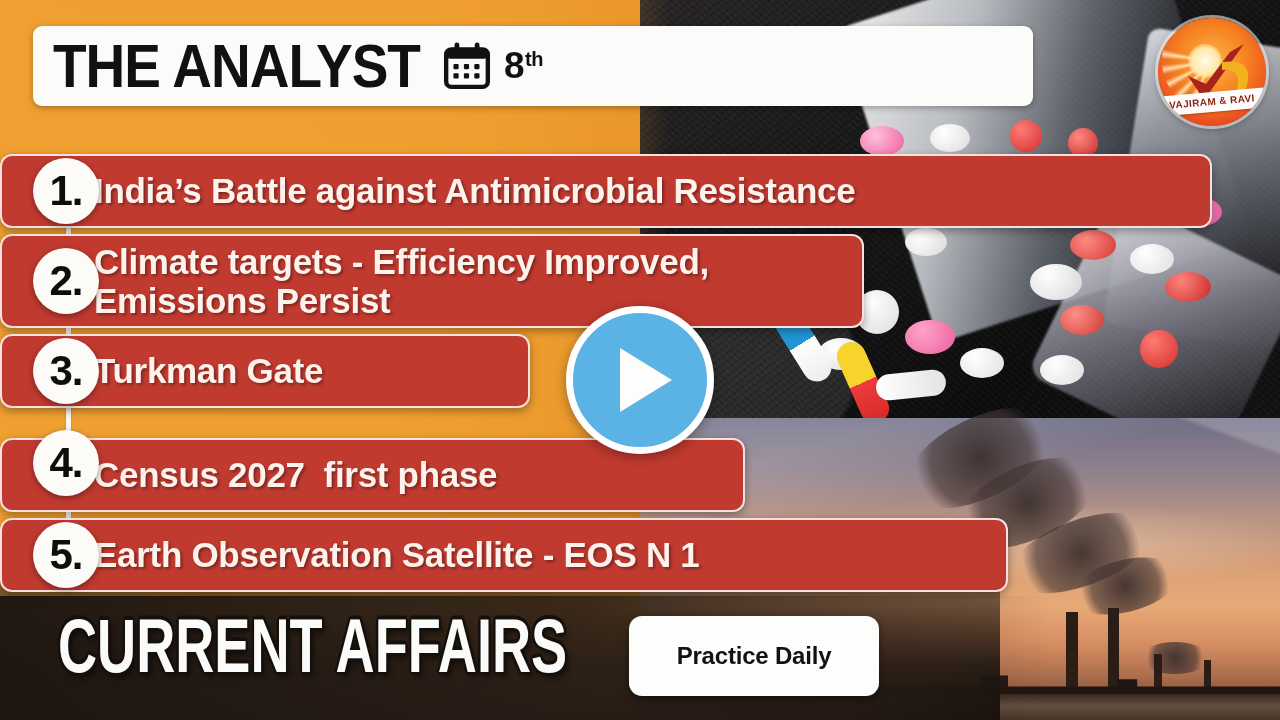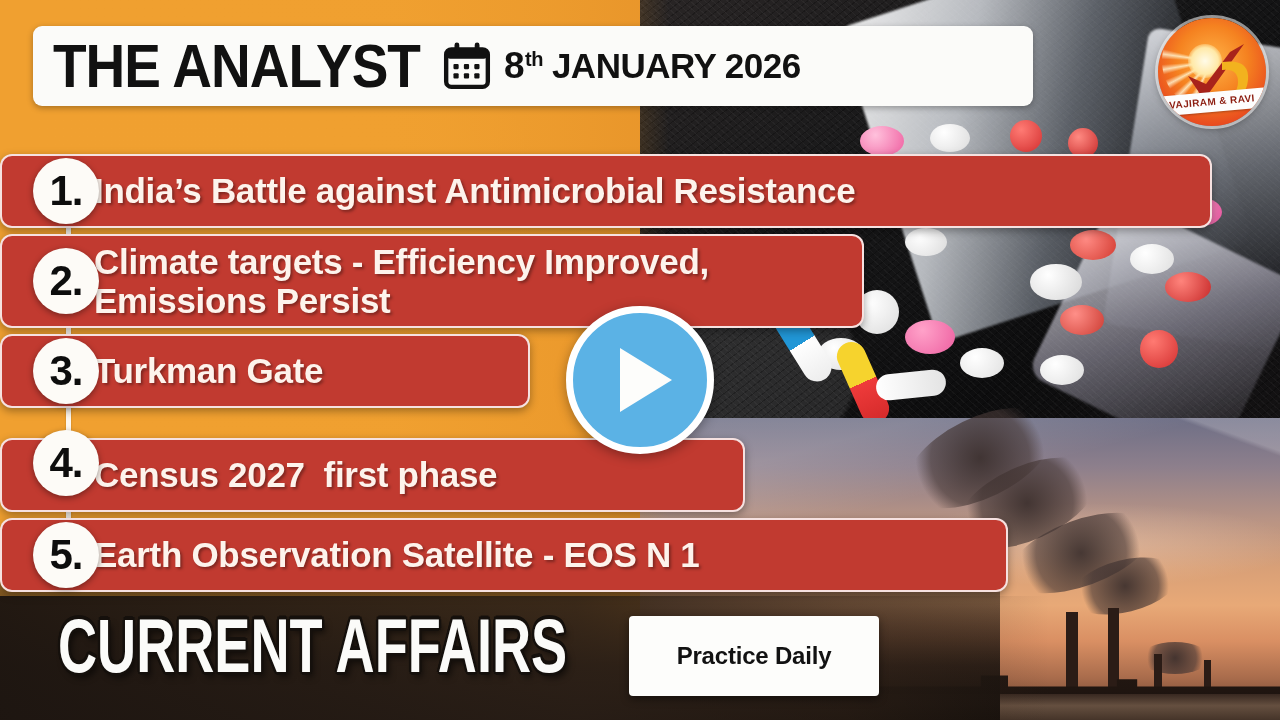--- a/index.html
+++ b/index.html
@@ -201,21 +201,21 @@
     letter-spacing:0px;line-height:1;
     transform:scaleX(.82) scaleY(1.16);transform-origin:left center;
     white-space:nowrap;
     text-shadow:
       3px 0 0 #15100c, -3px 0 0 #15100c, 0 3px 0 #15100c, 0 -3px 0 #15100c,
       2px 2px 0 #15100c, -2px 2px 0 #15100c, 2px -2px 0 #15100c, -2px -2px 0 #15100c,
       4px 5px 7px rgba(0,0,0,.55);
   }
   .cta{
     position:absolute;left:629px;top:616px;width:250px;height:80px;
-    background:#fdfdfb;border-radius:4px;
+    background:#fdfdfb;border-radius:13px;
     box-shadow:0 3px 9px rgba(0,0,0,.45);
     display:flex;flex-direction:column;align-items:center;justify-content:center;
   }
   .cta div{
     font-weight:bold;font-size:24px;color:#121212;line-height:1.28;letter-spacing:-.2px;
   }
 </style>
 </head>
 <body>
 
@@ -290,21 +290,20 @@
           <rect x="11" y="31" width="5" height="5" rx="1"></rect>
           <rect x="21" y="31" width="5" height="5" rx="1"></rect>
           <rect x="31" y="31" width="5" height="5" rx="1"></rect>
         </g>
       </svg>
     </div>
 
     <div class="date-text">
       <span class="date-day">8</span>
         <span class="date-sup">th</span>
-        <span class="date-rest">JANUARY 2026</span>
     </div>
   </div>
 
   <div class="logo">
     <div class="logo-rays"></div>
     <div class="logo-core"></div>
     <svg width="108" height="108" viewBox="0 0 108 108" style="position:absolute;left:0;top:0;" aria-hidden="true">
       <path d="M30 58 L46 82 L86 26 L72 34 L48 66 Z" fill="#a8231b"></path>
       <path d="M64 44 q28 -4 26 18 q-2 22 -28 22 q18 -6 18 -20 q0 -14 -16 -12 Z" fill="#f2b21e"></path>
     </svg>

